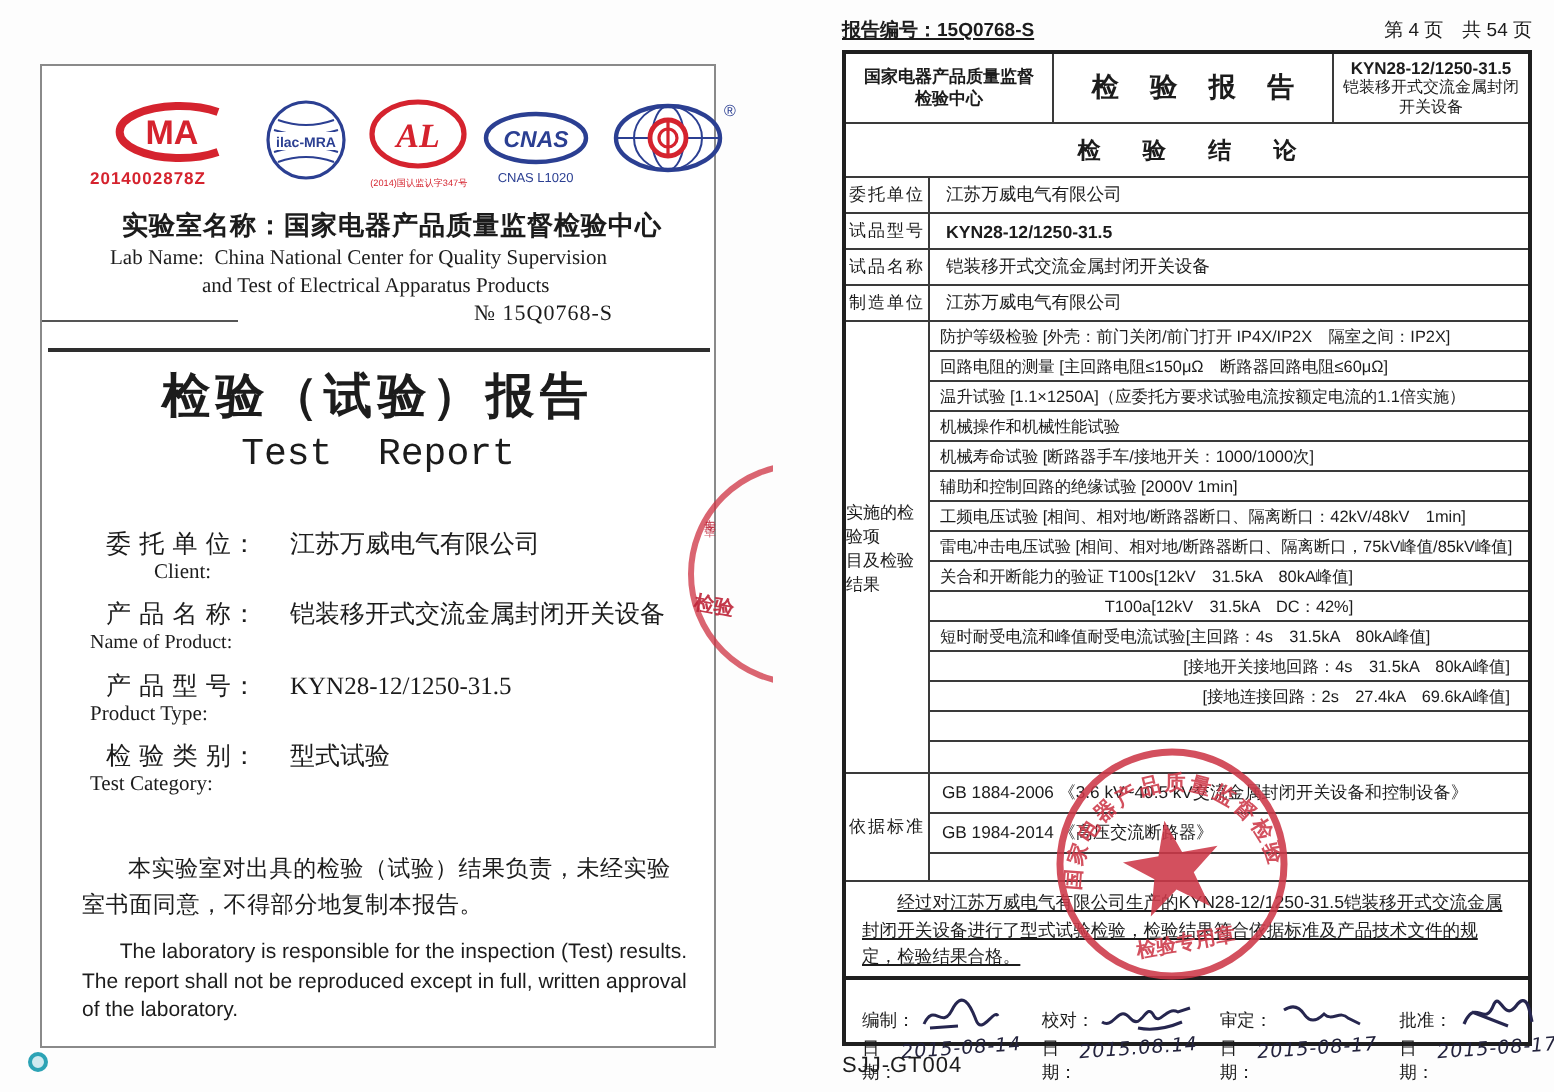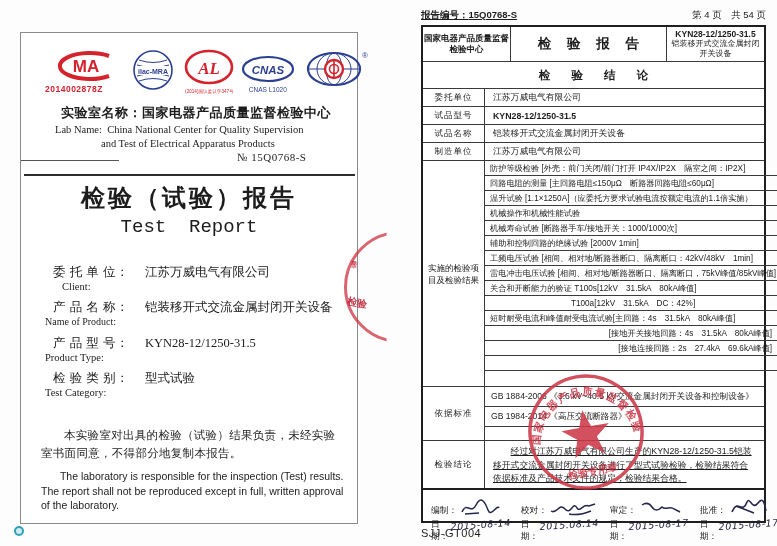--- a/index.html
+++ b/index.html
@@ -22,47 +22,47 @@
   .lineA{position:absolute;left:0;top:127px;width:98px;height:1px;background:#555;}
   .repno{position:absolute;left:216px;top:118px;font-size:11px;letter-spacing:.5px;}
   .lineB{position:absolute;left:3px;top:141px;width:331px;height:2px;background:#2e2e2e;}
 
   .t-zh{position:absolute;left:0;right:0;top:149px;text-align:center;font-size:24px;font-weight:bold;letter-spacing:3px;font-family:"Liberation Sans",sans-serif;}
   .t-en{position:absolute;left:0;right:0;top:183px;text-align:center;font-size:19px;font-family:"Liberation Mono",monospace;white-space:pre;}
 
   .fz{position:absolute;left:32px;font-size:12.5px;white-space:nowrap;}
   .fz .flab{display:inline-block;min-width:92px;letter-spacing:.5px;}
   .fe{position:absolute;font-size:10.5px;font-family:"Liberation Serif",serif;}
-  .fz0{top:231px}.fe0{top:248px;left:41px}
+  .fz0{top:231px}.fe0{top:248px;left:56px}
   .fz1{top:266px}.fe1{top:283px;left:24px;font-size:10px}
   .fz2{top:302px}.fe2{top:319px;left:24px}
   .fz3{top:337px}.fe3{top:354px;left:24px}
 
   .disc-zh{position:absolute;left:20px;right:14px;top:394px;font-size:11.5px;line-height:17.5px;text-indent:2em;letter-spacing:.3px;}
   .disc-en{position:absolute;left:20px;right:12px;top:436px;font-size:10.5px;line-height:14.5px;text-indent:1.8em;font-family:"Liberation Sans",sans-serif;}
 
   .dot{position:absolute;left:14px;top:526px;width:10px;height:10px;border:2px solid #2ca3b5;border-radius:50%;background:#cfeaf0;}
 
   .seamstamp{position:absolute;left:344px;top:231px;width:112px;height:112px;border:3px solid rgba(205,50,65,.75);border-radius:50%;clip-path:inset(-5px 62% -5px -5px);}
   .seamtxt{position:absolute;left:347px;top:296px;font-size:10px;font-weight:bold;color:rgba(190,35,55,.9);transform:rotate(10deg);font-family:"Liberation Sans",sans-serif;}
   .seamtiny{position:absolute;left:349px;top:255px;font-size:6px;color:rgba(190,35,55,.75);writing-mode:vertical-rl;letter-spacing:1px;}
 
   
   .rhead-no{position:absolute;left:421px;top:9px;font-size:9.5px;font-weight:bold;font-family:"Liberation Sans",sans-serif;text-decoration:underline;}
   .rhead-pg{position:absolute;right:11px;top:9px;font-size:9.5px;font-family:"Liberation Sans",sans-serif;}
 
   .rt{position:absolute;left:421px;top:25px;width:345px;height:498px;border:2px solid #1f1f1f;background:#fff;font-family:"Liberation Sans",sans-serif;}
   .rA{display:flex;height:34px;}
-  .rA-org{width:88px;border-right:1px solid #3a3a3a;display:flex;flex-direction:column;align-items:center;justify-content:center;font-size:8.5px;font-weight:bold;line-height:11px;text-align:center;}
+  .rA-org{width:104px;border-right:1px solid #3a3a3a;display:flex;flex-direction:column;align-items:center;justify-content:center;font-size:8.5px;font-weight:bold;line-height:11px;text-align:center;}
   .rA-title{flex:1;display:flex;align-items:center;justify-content:center;font-size:13.5px;font-weight:bold;letter-spacing:6px;text-indent:6px;}
   .rA-prod{width:98px;border-left:1px solid #3a3a3a;display:flex;flex-direction:column;align-items:center;justify-content:center;font-size:8px;line-height:9.5px;text-align:center;padding:1px;}
   .rA-prod .m{font-weight:bold;font-size:8.5px;}
   .rB{height:27px;border-top:1px solid #3a3a3a;display:flex;align-items:center;justify-content:center;font-weight:bold;font-size:11.5px;letter-spacing:9px;text-indent:9px;}
   .rC{display:flex;height:18px;border-top:1px solid #3a3a3a;}
-  .rC-l,.rD-l,.rE-l,.rF-l{width:62px;border-right:1px solid #3a3a3a;display:flex;align-items:center;justify-content:center;font-size:8.5px;letter-spacing:1px;text-align:left;flex:none;}
+  .rC-l,.rD-l,.rE-l,.rF-l{width:42px;border-right:1px solid #3a3a3a;display:flex;align-items:center;justify-content:center;font-size:8.5px;letter-spacing:1px;text-align:left;flex:none;}
   .rC-v{flex:1;display:flex;align-items:center;padding-left:8px;font-size:8.8px;}
   .bold{font-weight:bold;}
   .rD{display:flex;border-top:1px solid #3a3a3a;}
   .rD-l{line-height:12px;letter-spacing:0;}
   .rD-rows{flex:1;display:flex;flex-direction:column;}
   .trow{display:flex;height:15px;border-bottom:1px solid #3a3a3a;}
   .trow:last-child{border-bottom:none;}
   .titem{flex:1;display:flex;align-items:center;padding:0 5px;font-size:8.2px;white-space:nowrap;overflow:hidden;}
   .trow.tc .titem{justify-content:center;}
   .trow.tr .titem{justify-content:flex-end;padding-right:9px;}
@@ -251,21 +251,20 @@
   <div class="rE">
     <div class="rE-l">依据标准</div>
     <div class="rE-rows">
       <div class="srow">GB 1884-2006 《3.6 kV~40.5 kV交流金属封闭开关设备和控制设备》</div>
       <div class="srow">GB 1984-2014 《高压交流断路器》</div>
       <div class="srow"></div>
     </div>
   </div>
 
   <div class="rF">
-    <div class="rF-l">检验结论</div>
     <div class="rF-v">经过对江苏万威电气有限公司生产的KYN28-12/1250-31.5铠装移开式交流金属封闭开关设备进行了型式试验检验，检验结果符合依据标准及产品技术文件的规定，检验结果合格。</div>
   </div>
 
   <div class="rG">
     <div class="sig">
       <div class="l1">
           <span>编制：</span>
         <svg width="42" height="18" viewBox="0 0 42 18">
             <path d="M3 13 C8 2 12 16 17 6 S26 3 29 11 S38 5 40 9 M6 15 L20 14" fill="none" stroke="#26264f" stroke-width="1.5"></path>
           </svg>

